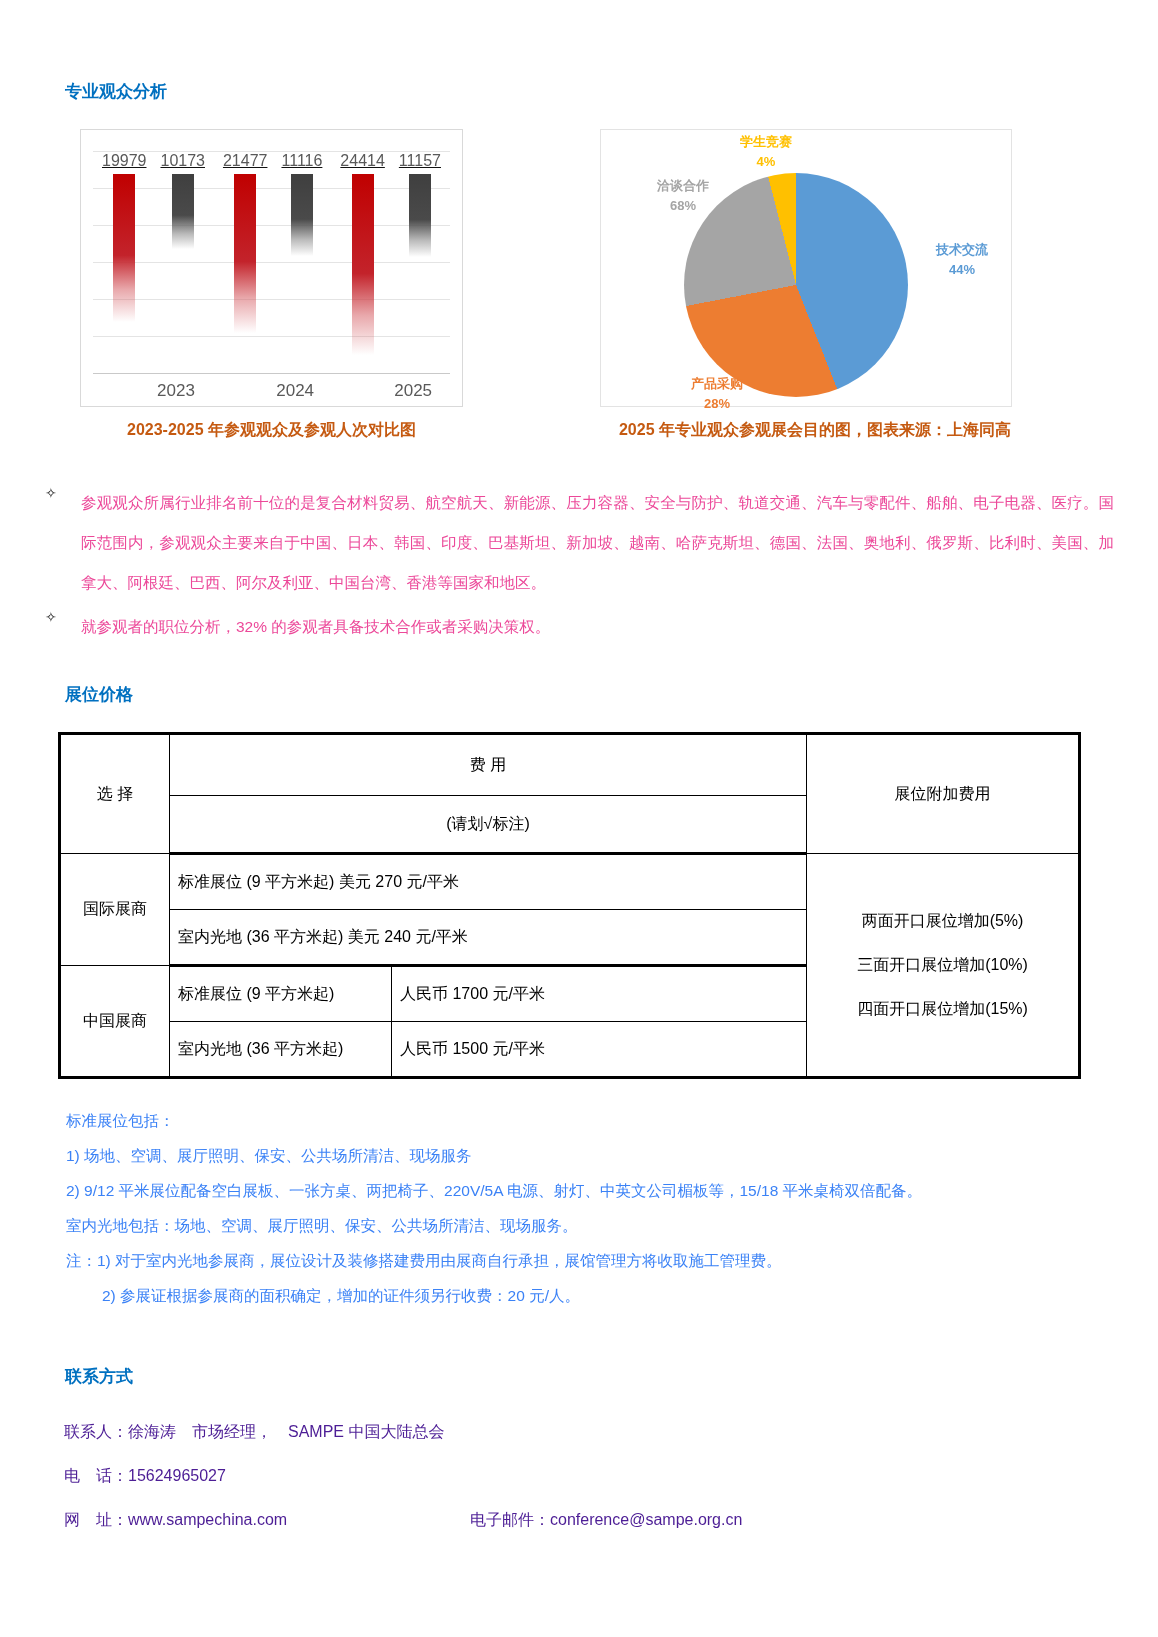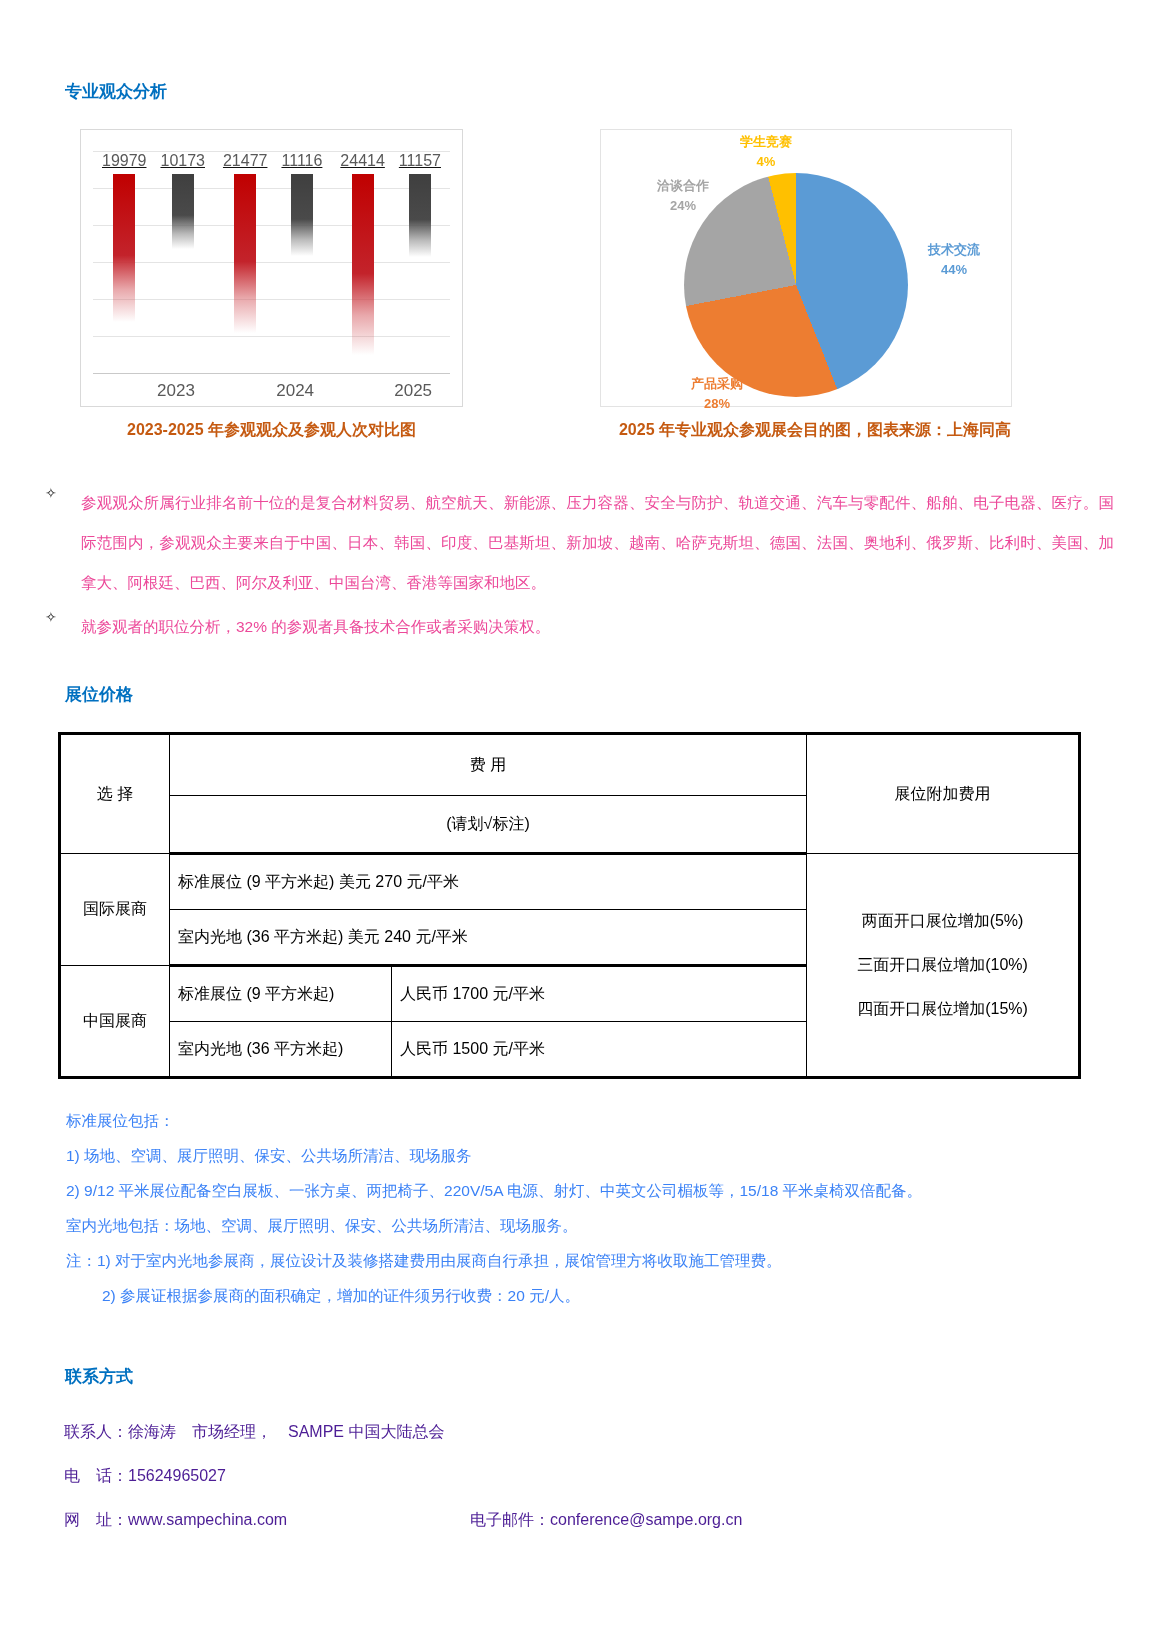--- a/index.html
+++ b/index.html
@@ -36,21 +36,21 @@
   .bar-group{display:flex;align-items:flex-end;gap:14px;height:100%;position:relative;}
   .bar-wrap{display:flex;flex-direction:column;align-items:center;height:100%;text-decoration:underline;}
   .bar{width:22px;}
   .bar-red{background:linear-gradient(180deg,var(--c-bar-red) 0%,#c3232b 55%,rgba(214,96,102,0.55) 78%,rgba(255,255,255,0) 100%);}
   .bar-gray{background:linear-gradient(180deg,var(--c-bar-gray) 0%,#4a4a4a 55%,rgba(130,130,130,0.55) 80%,rgba(255,255,255,0) 100%);}
   .bar-value{font-size:16px;color:var(--c-label);margin-bottom:4px;white-space:nowrap;}
   .bar-cat{position:absolute;left:-20px;right:-20px;top:100%;margin-top:7px;text-align:center;font-size:17px;color:var(--c-label);padding-left:45px;}
 
   .pie{position:absolute;left:83px;top:43px;width:224px;height:224px;border-radius:50%;}
   .pie-label{position:absolute;font-size:13px;font-weight:bold;text-align:center;line-height:20px;}
-  .pl-tech{left:297px;top:110px;width:112px;}
+  .pl-tech{left:305px;top:110px;width:112px;}
   .pl-product{left:60px;top:244px;width:112px;}
   .pl-negotiation{left:26px;top:46px;width:112px;}
   .pl-student{left:106px;top:2px;width:118px;}
 
   .captions-row{display:flex;margin-top:13px;}
   .caption{font-size:16px;font-weight:bold;color:var(--c-caption);text-align:center;}
   .caption-bar{margin-left:80px;width:383px;}
   .caption-pie{margin-left:137px;width:430px;}
 
   
@@ -141,21 +141,21 @@
       <div class="pie-label pl-tech" style="color: rgb(91, 155, 213);">
         <div>技术交流</div>
         <div>44%</div>
       </div>
       <div class="pie-label pl-product" style="color: rgb(237, 125, 49);">
         <div>产品采购</div>
         <div>28%</div>
       </div>
       <div class="pie-label pl-negotiation" style="color: rgb(165, 165, 165);">
         <div>洽谈合作</div>
-        <div>24%</div>
+        <div>68%</div>
       </div>
       <div class="pie-label pl-student" style="color: rgb(255, 192, 0);">
         <div>学生竞赛</div>
         <div>4%</div>
       </div>
     </div>
   </div>
 
   <div class="captions-row">
     <div class="caption caption-bar">2023-2025 年参观观众及参观人次对比图</div>

